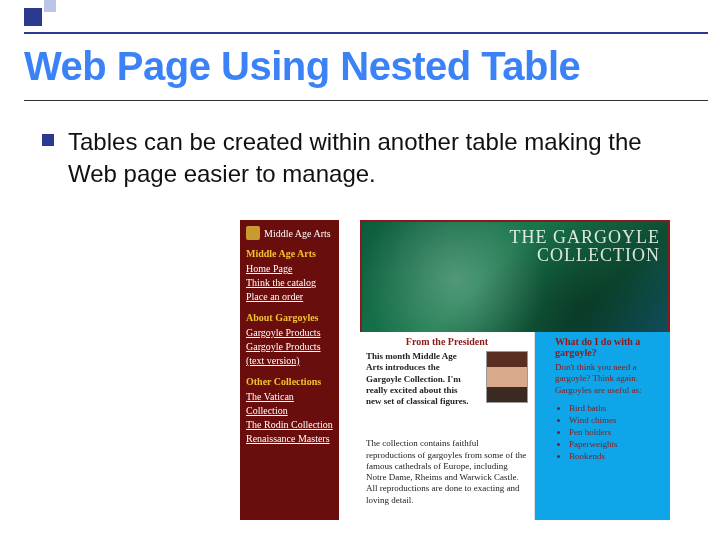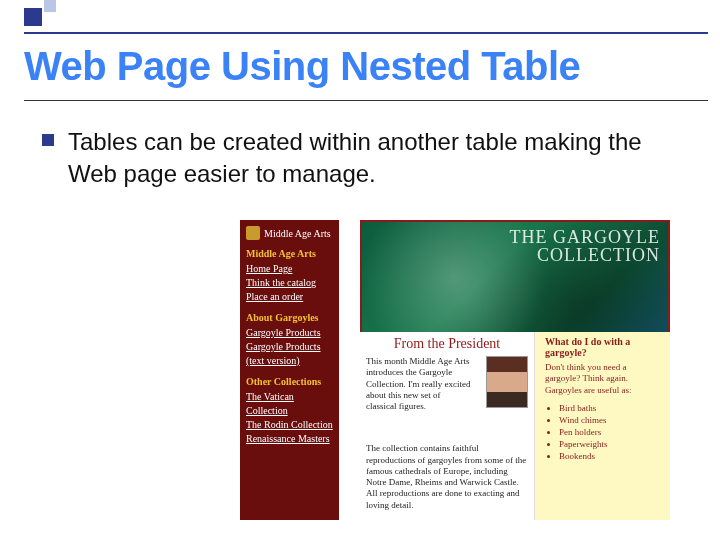--- a/index.html
+++ b/index.html
@@ -128,40 +128,41 @@
     background: #fff;
     padding: 4px 6px;
     font-family: "Times New Roman", serif;
     font-size: 9px;
     color: #222;
     border-right: 1px solid #ddd;
   }
   .col-mid .col-head {
     text-align: center;
     color: #8b1a1a;
-    font-weight: normal;
-    font-size: 14px;
+    font-weight: bold;
+    font-size: 10px;
     margin-bottom: 4px;
   }
   .col-mid .prez {
     display: flex; gap: 14px;
     margin-bottom: 6px;
+    font-weight: bold;
   }
   .col-mid .prez-text { flex: 1; line-height: 1.25; }
   .col-mid .prez-img {
     width: 42px; height: 52px;
     background: linear-gradient(180deg,#5a2f22 0 30%, #d9a98b 30% 70%, #3a2a22 70%);
     border: 1px solid #999;
     flex-shrink: 0;
   }
   .col-mid .para2 { line-height: 1.25; margin-top: 31px; }
   .col-right {
     width: 135px;
-    background: #fef9c3;
-    padding: 4px 10px;
+    background: #0ea5e9;
+    padding: 4px 20px;
     font-family: "Times New Roman", serif;
     font-size: 9px;
     color: #222;
   }
   .col-right .col-head {
     color: #8b1a1a;
     font-weight: bold;
     font-size: 10px;
     margin-bottom: 4px;
   }

